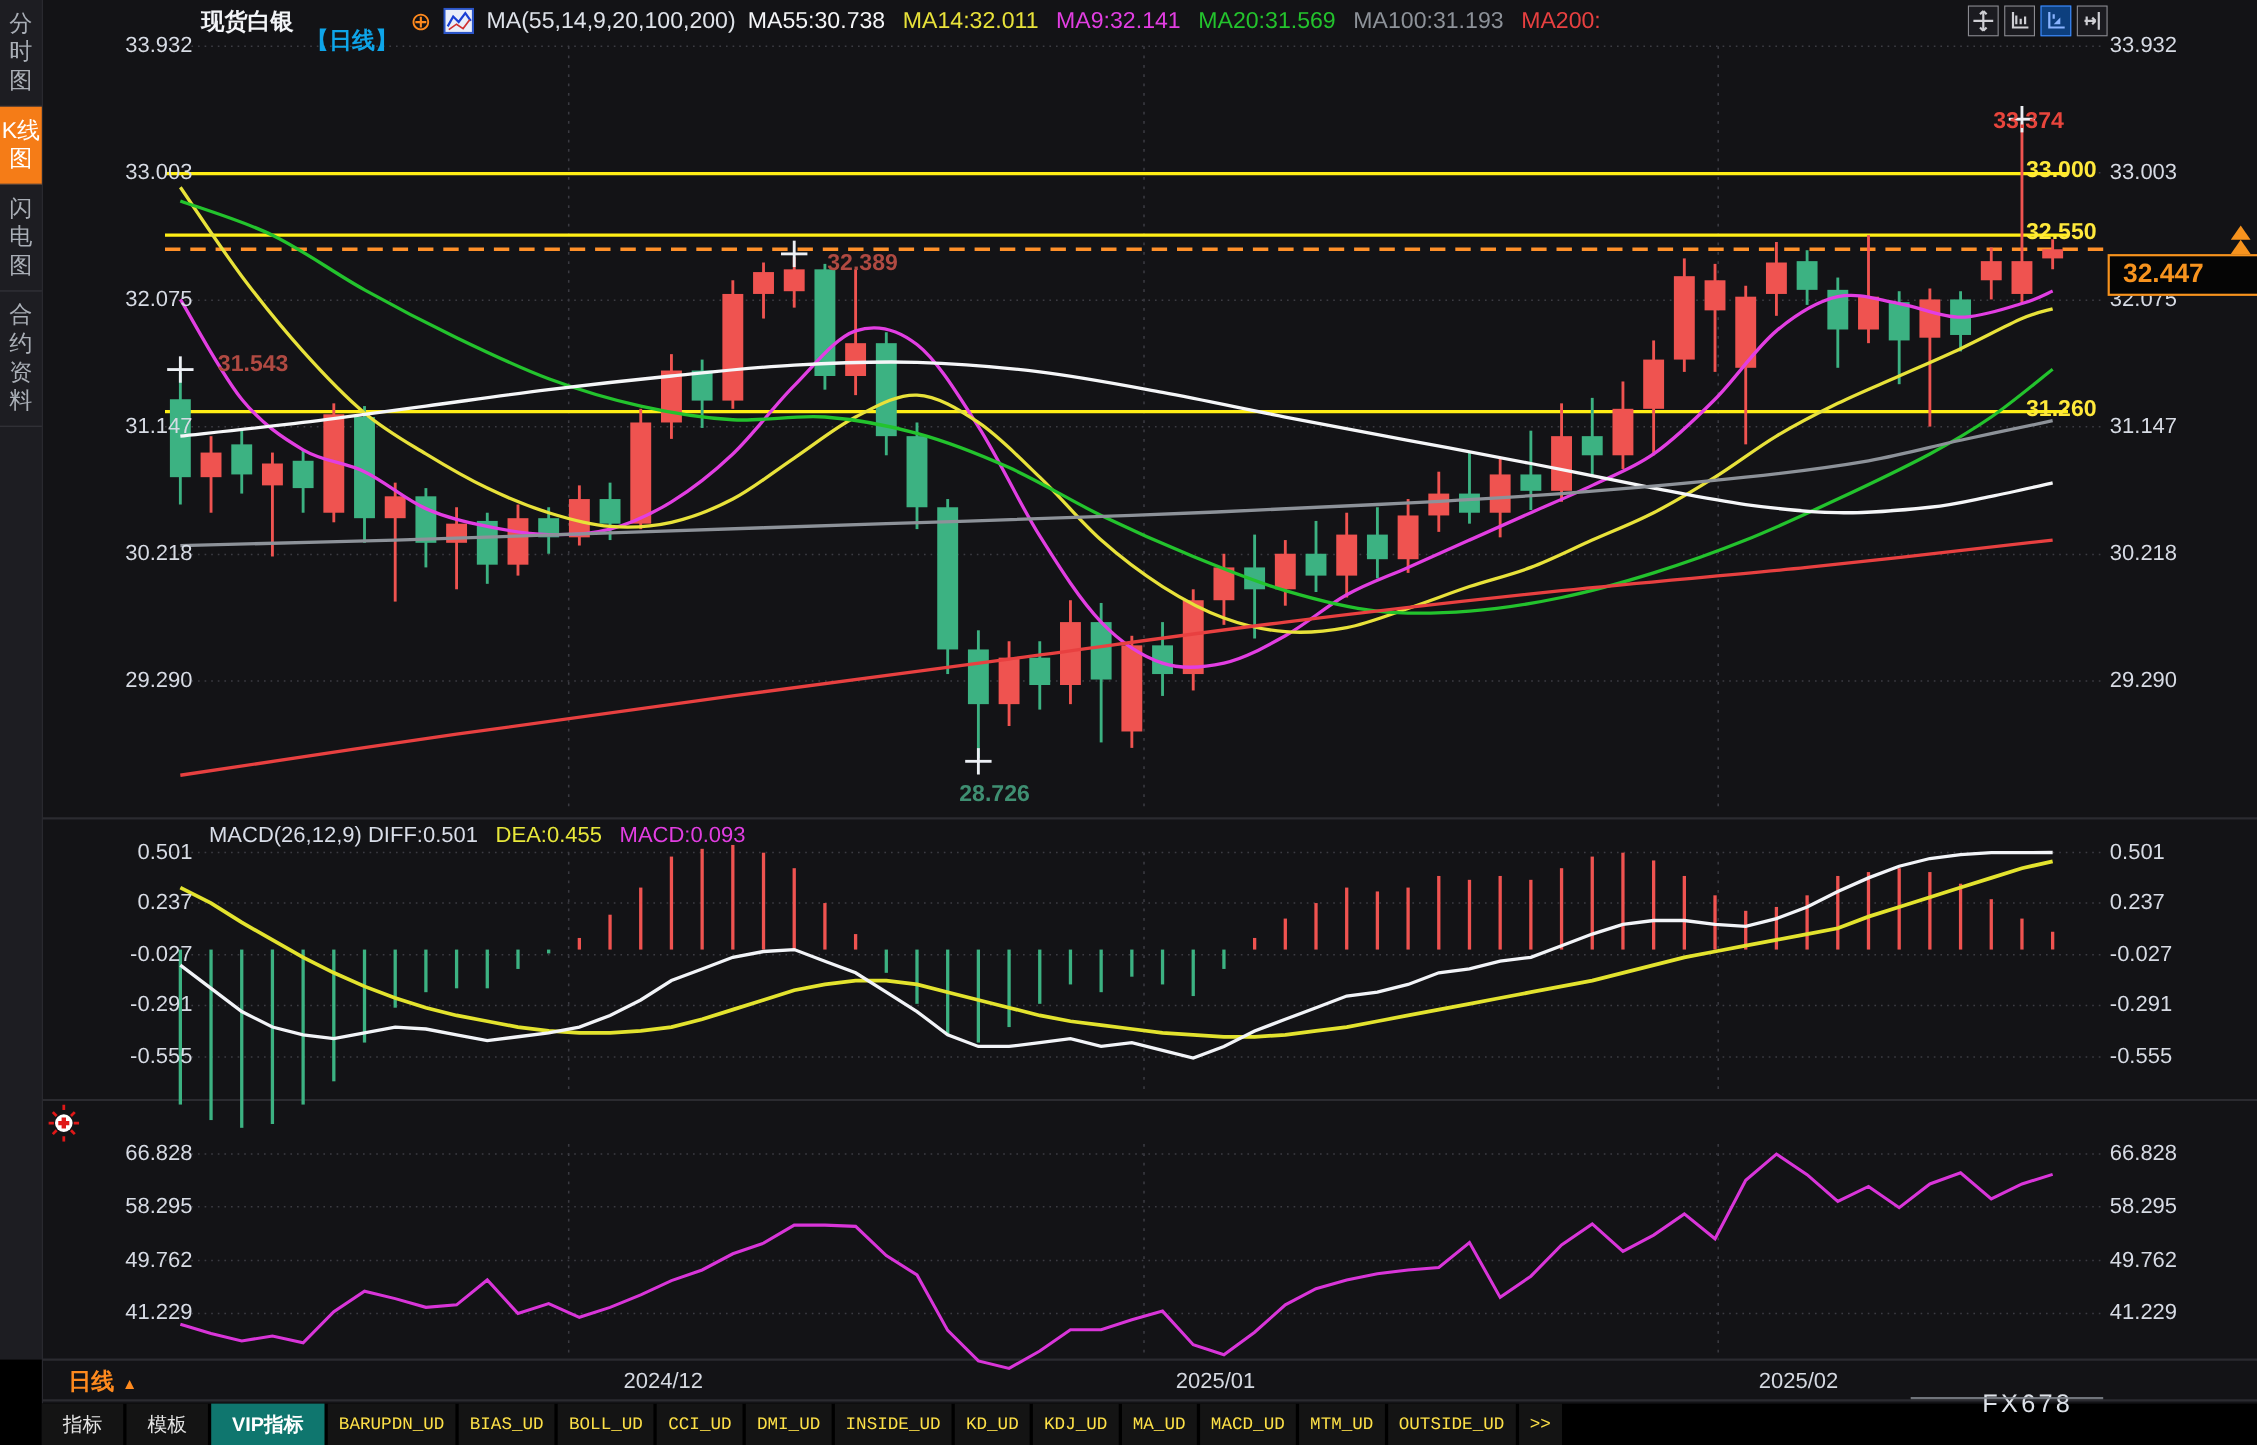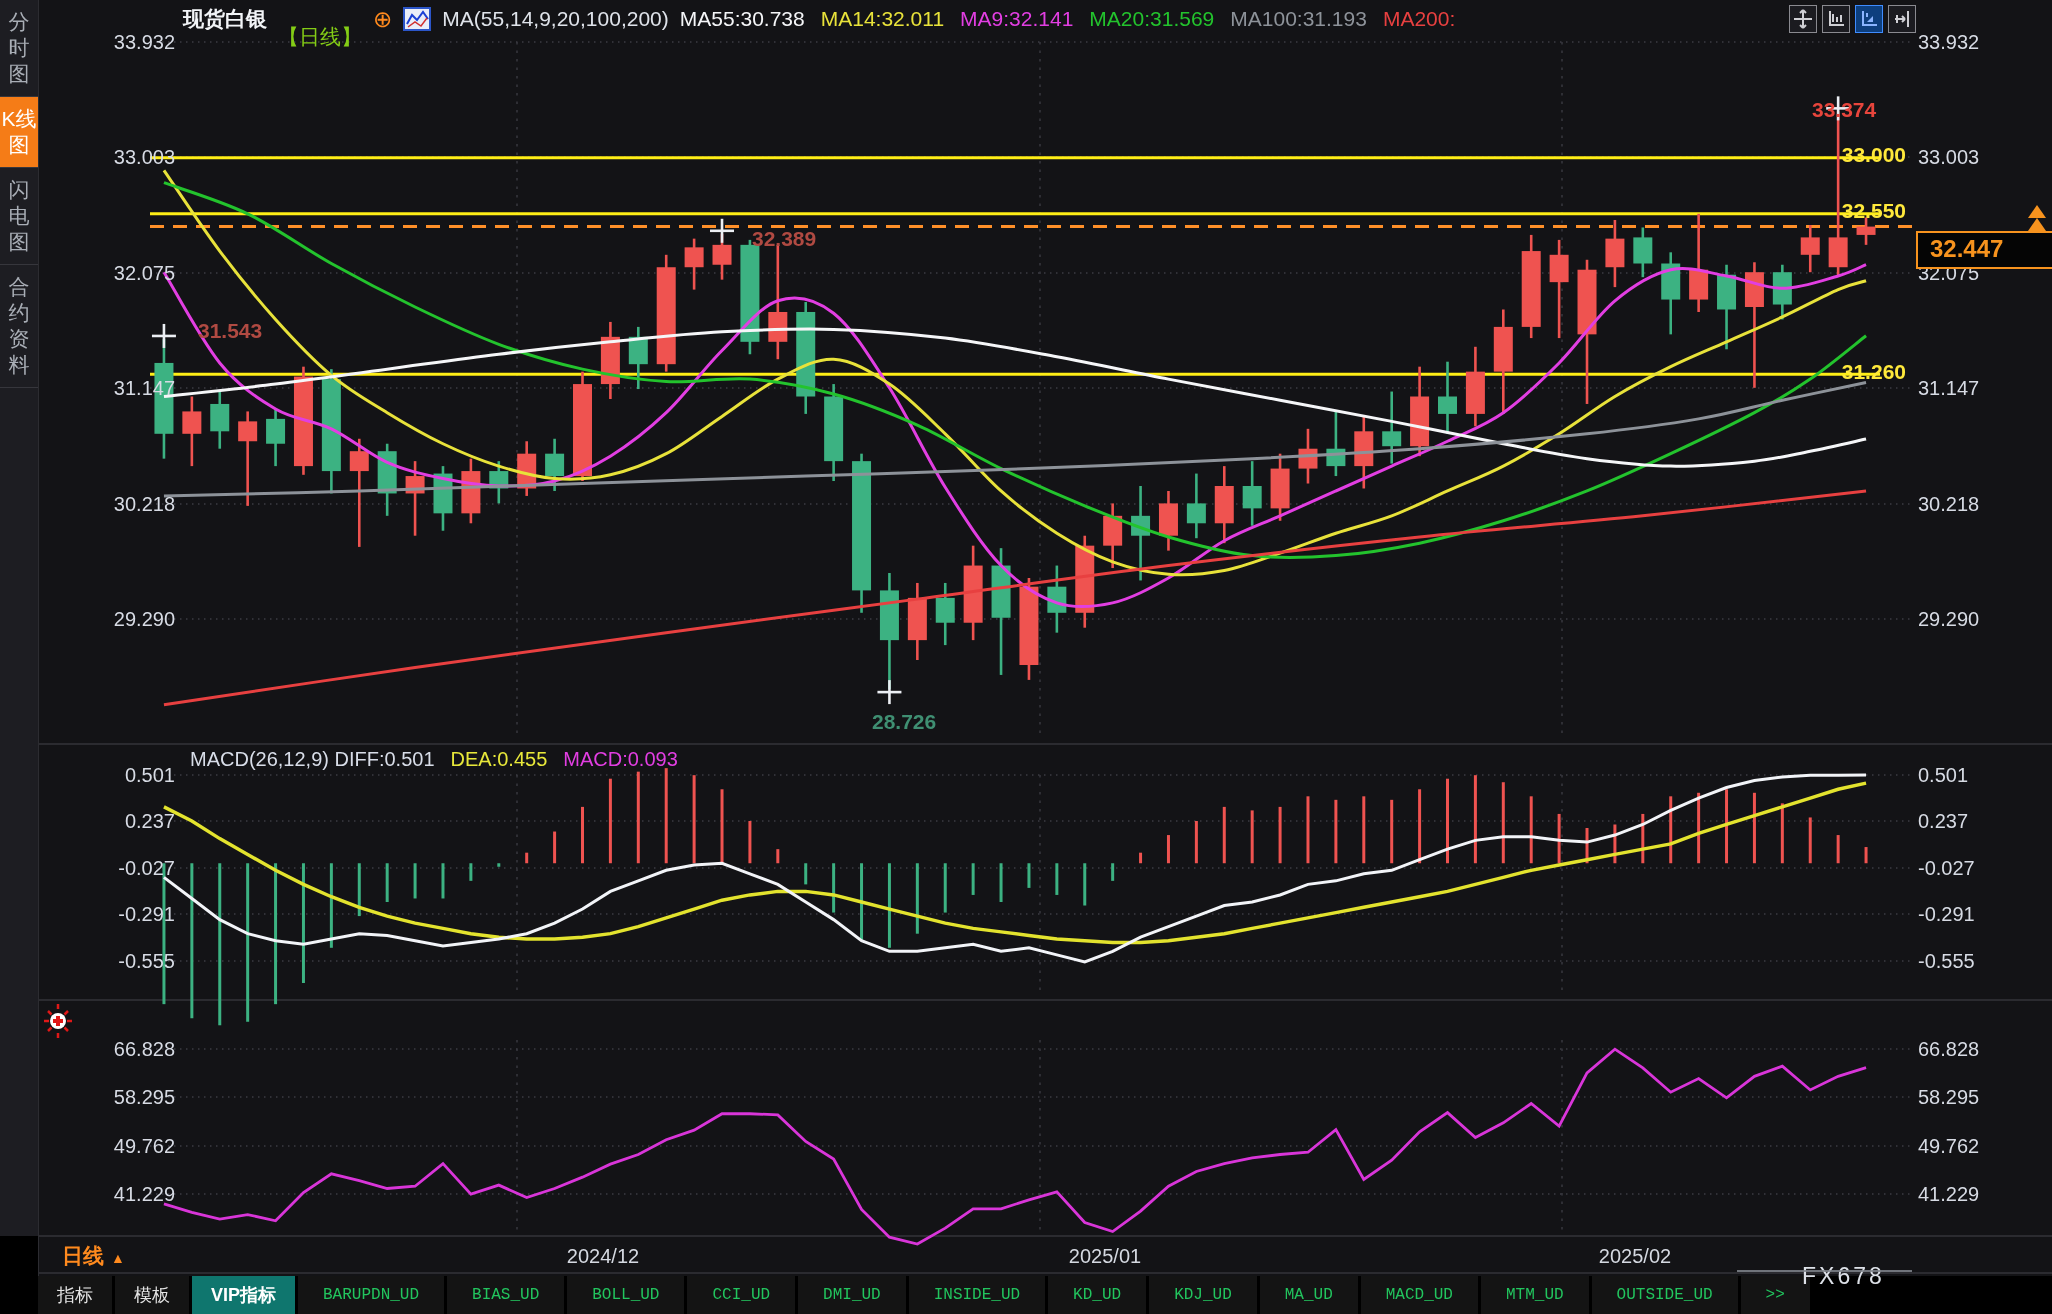--- a/index.html
+++ b/index.html
@@ -8,21 +8,21 @@
   #chart-svg{position:absolute;left:0;top:0;z-index:1;}
   .lbl{position:absolute;z-index:3;white-space:nowrap;}
   
   #sidebar{position:absolute;left:0;top:0;width:38px;height:1314px;background:#1d1d22;border-right:1px solid #2c2c31;z-index:5;}
   .side-item{width:38px;text-align:center;color:#a9aeb6;font-size:21px;line-height:26px;padding:9px 0;border-bottom:1px solid #36363c;cursor:pointer;word-break:break-all;}
   .side-item.active{background:#f57c17;color:#ffffff;}
   #side-bottom-mask{position:absolute;left:0;bottom:0;width:38px;height:78px;background:#000;}
   
   #header{position:absolute;left:183px;top:5px;height:28px;display:flex;align-items:center;gap:11px;z-index:4;font-size:21px;}
   .sym{color:#f2f4f7;font-weight:700;}
-  .period{color:#84cc16;font-weight:400;margin-top:35px;}
+  .period{color:#0ea5e9;font-weight:700;margin-top:35px;}
   .plus-ic{color:#ff8a1e;font-size:23px;line-height:22px;cursor:pointer;}
   .cs-ic{cursor:pointer;display:inline-flex;}
   .ma-item{font-weight:400;}
   
   #top-tools{position:absolute;left:1789px;top:5px;display:flex;gap:5px;z-index:4;}
   .tool-btn{width:26px;height:26px;background:#1b1b20;border:1px solid #8a8a90;display:flex;align-items:center;justify-content:center;cursor:pointer;}
   .tool-btn.active{background:#0d3f7e;border-color:#3f8cff;}
   
   .axis-lbl{color:#d7dbe4;font-size:20px;transform:translateY(-50%);}
   .axis-left{right:1879px;text-align:right;}
@@ -32,21 +32,21 @@
   .panel-header{position:absolute;left:190px;display:flex;gap:16px;font-size:20px;z-index:3;}
   
   #price-box{position:absolute;left:1916px;top:231px;width:131px;height:34px;background:#050505;border:2px solid #f7931e;color:#f7931e;font-size:24px;font-weight:700;line-height:32px;padding-left:12px;z-index:6;}
   
   #period-sel{position:absolute;left:62px;top:1242px;color:#ff8a1e;font-size:21px;font-weight:700;z-index:4;cursor:pointer;}
   #period-sel .caret{font-size:14px;margin-left:7px;}
   .date-lbl{color:#d5d9e1;font-size:20px;top:1245px;transform:translateX(-50%);}
   
   #tabbar{position:absolute;left:38px;right:0;bottom:0;height:38px;background:#000;display:flex;gap:3px;align-items:stretch;z-index:5;}
   .tab{background:#141414;color:#e4e4e4;font-size:18px;display:flex;align-items:center;padding:0 19px;cursor:pointer;}
-  .tab.mono{font-family:"Liberation Mono",monospace;color:#22c55e;font-size:16px;padding:0 25px;}
+  .tab.mono{font-family:"Liberation Mono",monospace;color:#fde047;font-size:16px;padding:0 10px;}
   .tab.active{background:#0f766e;color:#fff;font-weight:700;}
   #watermark{position:absolute;left:1802px;top:1263px;color:#dde1e8;font-size:23px;letter-spacing:3px;font-weight:500;z-index:6;}
   #wm-line{position:absolute;left:1737px;top:1270px;width:175px;height:2px;background:#81868d;opacity:.85;z-index:6;}
   #live-ic{position:absolute;left:44px;top:1004px;z-index:4;}
 </style>
 </head>
 <body>
 
 <div id="app">
 

